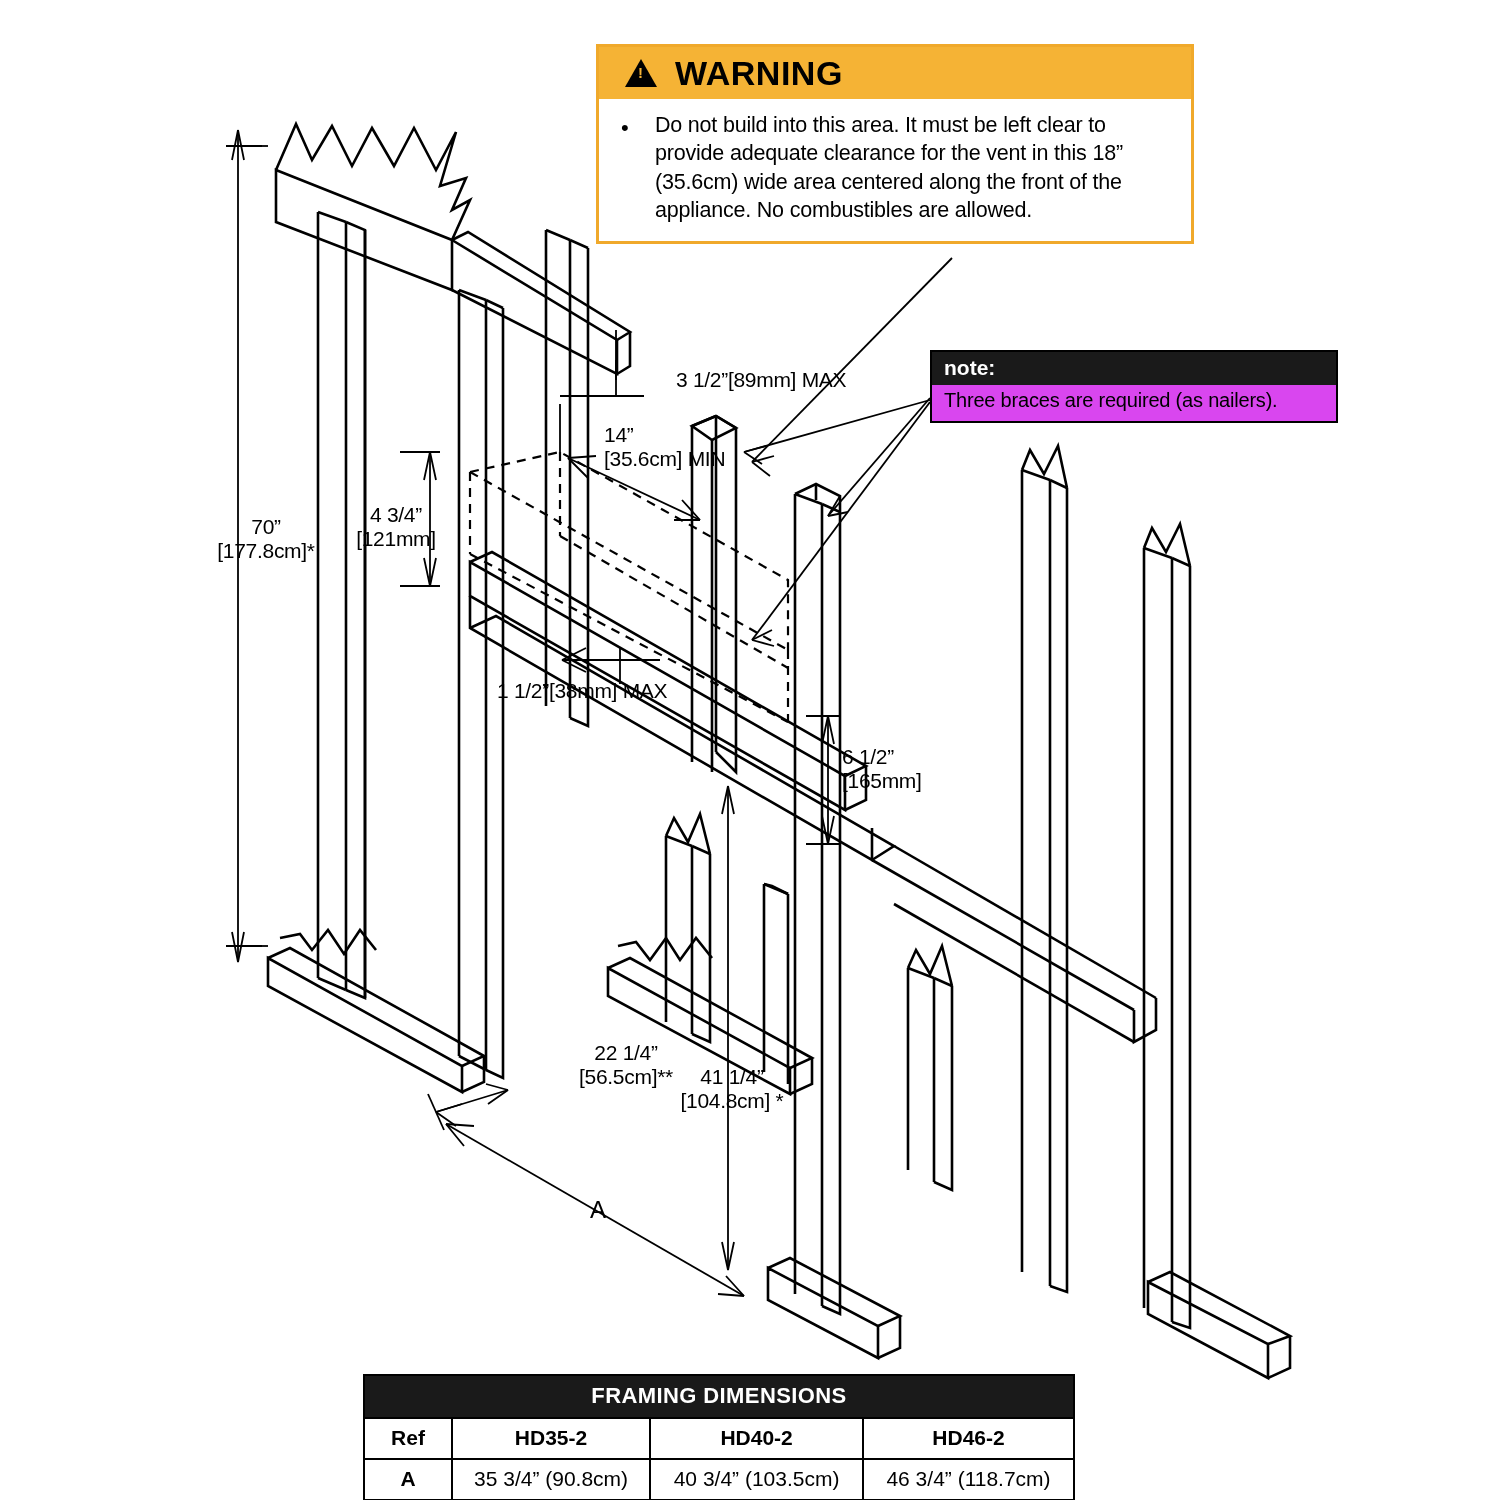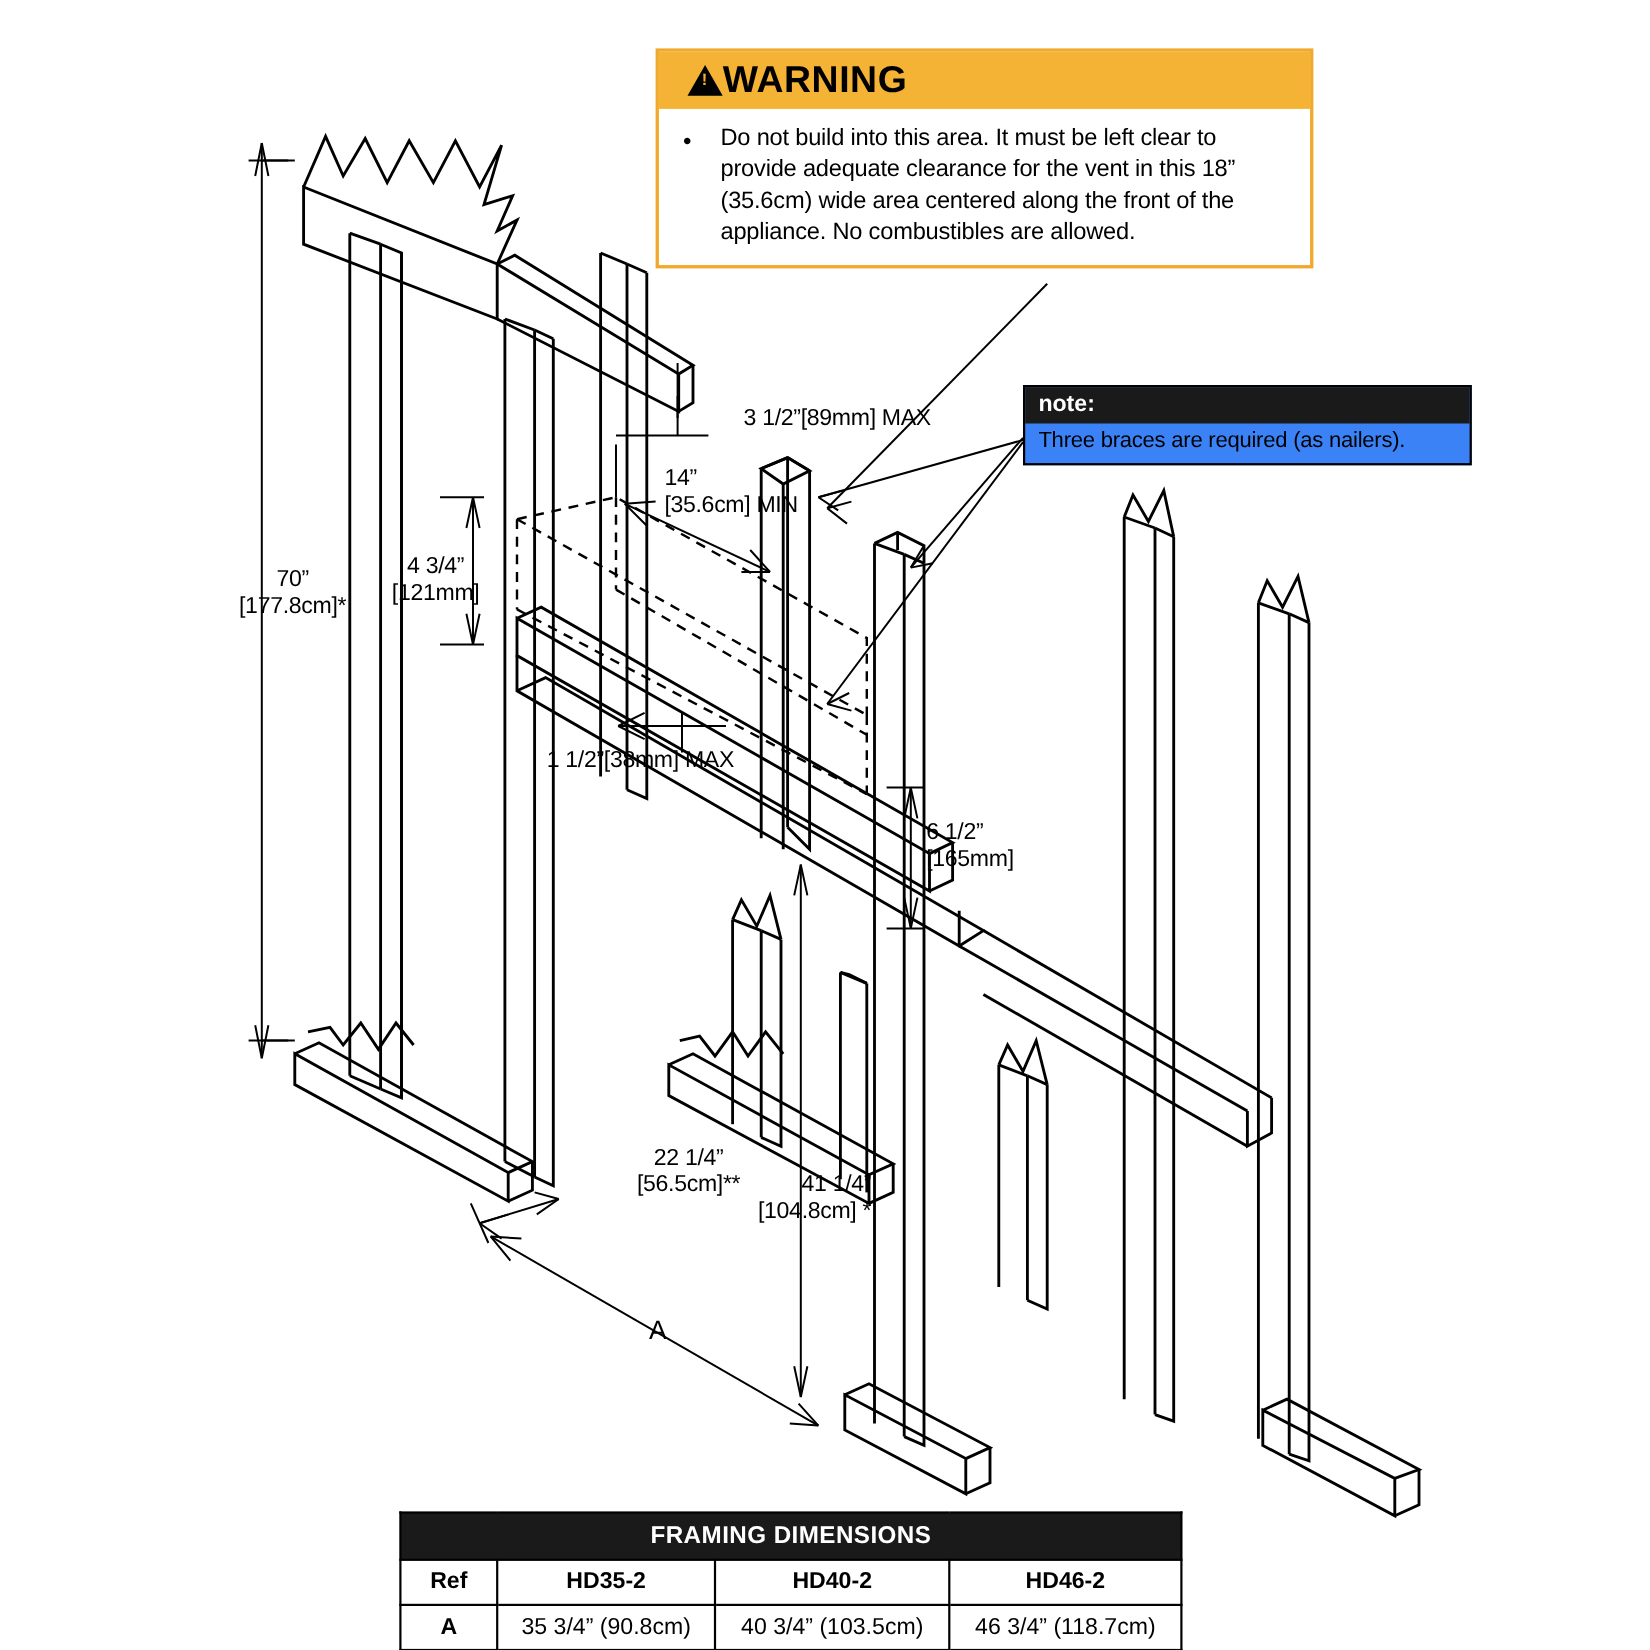--- a/index.html
+++ b/index.html
@@ -61,20 +61,21 @@
     color: #f5b335;
     font-size: 15px;
     font-weight: bold;
     font-family: "Liberation Sans", sans-serif;
     line-height: 1;
   }
   .warning-title {
     font-size: 34px;
     font-weight: bold;
     letter-spacing: 0.5px;
+    margin-left: 18px;
     color: #000;
   }
   .warning-body {
     padding: 12px 18px 16px 22px;
     display: flex;
   }
   .warning-bullet {
     font-size: 22px;
     line-height: 1;
     padding-top: 6px;
@@ -88,21 +89,21 @@
   }
 
   
   .note-box {
     position: absolute;
     left: 930px;
     top: 350px;
     width: 408px;
     box-sizing: border-box;
     border: 2px solid #000;
-    background: #3b82f6;
+    background: #d946ef;
   }
   .note-head {
     background: #1a1a1a;
     color: #fff;
     font-size: 21px;
     font-weight: bold;
     padding: 4px 0 5px 12px;
   }
   .note-body {
     font-size: 20px;
@@ -371,21 +372,21 @@
 [35.6cm] MIN</div>
 
   <div class="dim" style="left:497px; top:679px;">1 1/2”[38mm] MAX</div>
 
   <div class="dim" style="left:842px; top:745px;">6 1/2”
 [165mm]</div>
 
   <div class="dim center" style="left:566px; top:1041px; width:120px;">22 1/4”
 [56.5cm]**</div>
 
-  <div class="dim center" style="left:672px; top:1065px; width:120px;text-align:right;">41 1/4”
+  <div class="dim center" style="left:672px; top:1065px; width:120px;">41 1/4”
 [104.8cm] *</div>
 
   <div class="dim" style="left:590px; top:1197px; font-size:24px; font-weight:normal;">A</div>
 
   <table class="fd-table">
     <thead>
       <tr>
         <th class="title" colspan="4">FRAMING DIMENSIONS</th>
       </tr>
       <tr>

